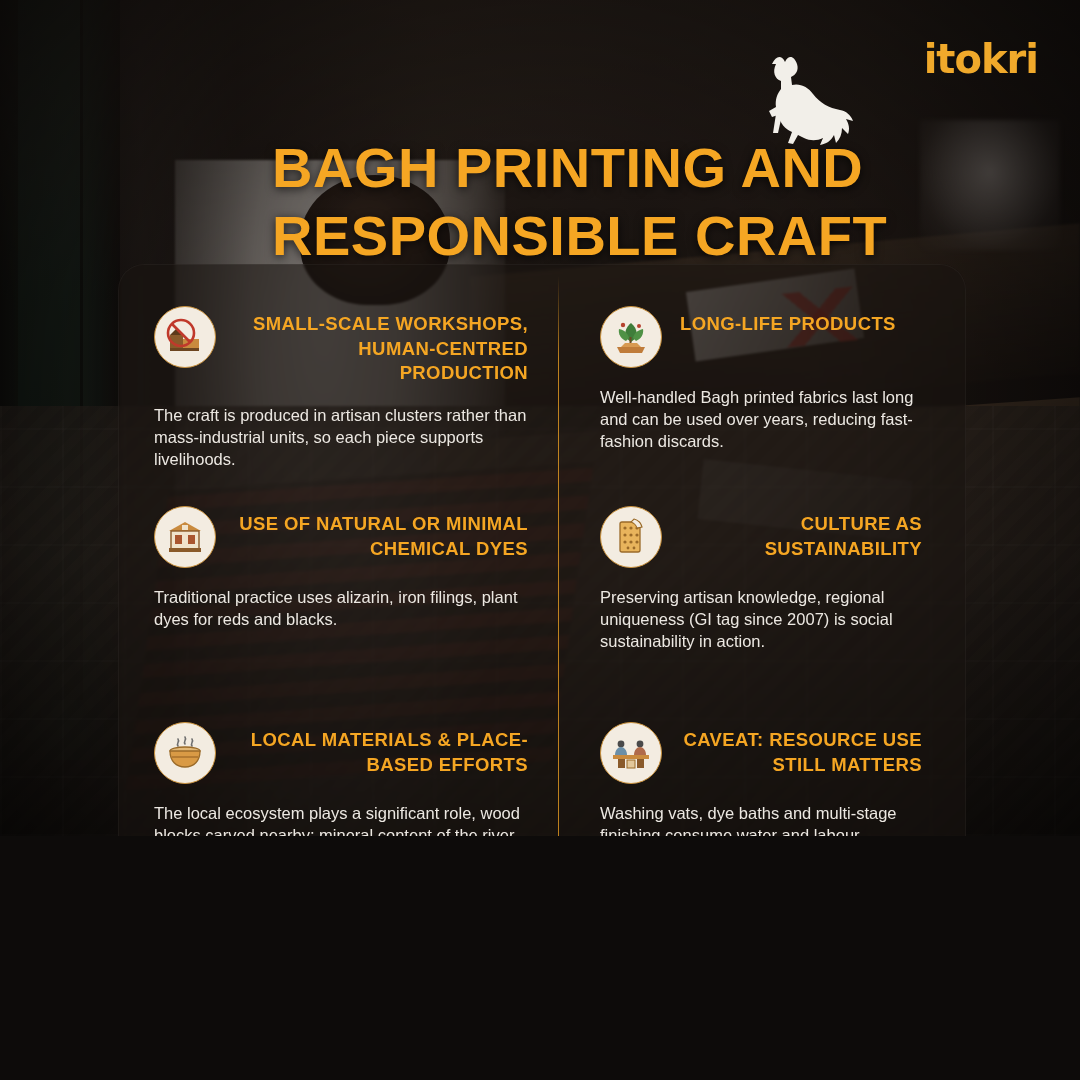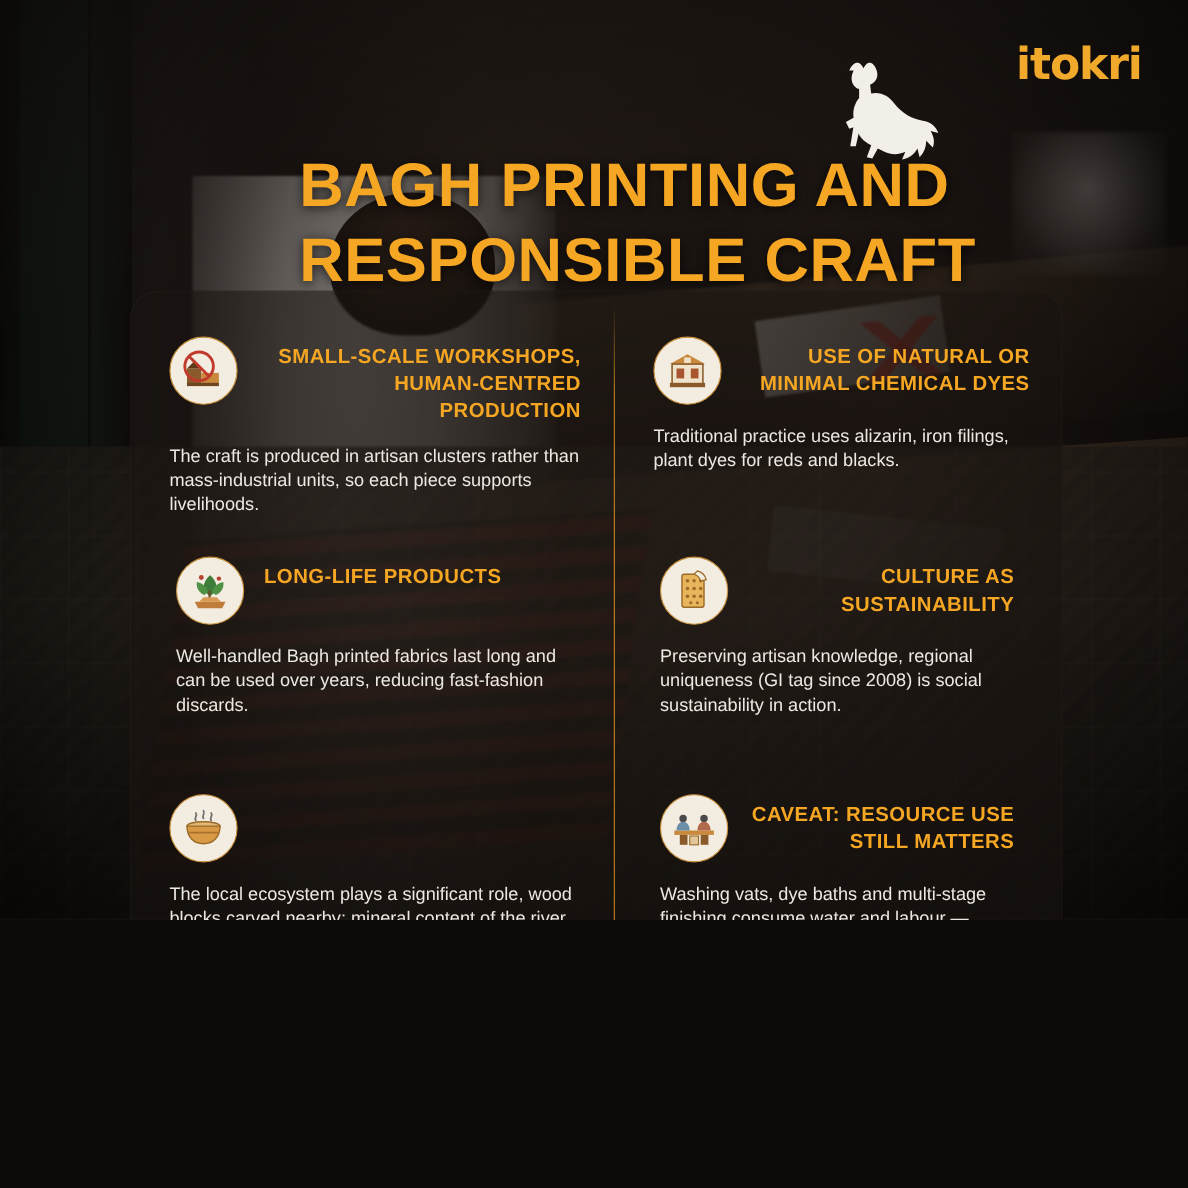--- a/index.html
+++ b/index.html
@@ -289,54 +289,54 @@
               <rect x="7" y="33" width="29" height="3" fill="#6d4520"></rect>
               <circle cx="18" cy="18" r="13" fill="none" stroke="#c0392b" stroke-width="2.6"></circle>
               <line x1="9" y1="9" x2="27" y2="27" stroke="#c0392b" stroke-width="2.6"></line>
             </svg>
           </div>
           <div class="card-title">SMALL-SCALE WORKSHOPS, HUMAN-CENTRED PRODUCTION</div>
         </div>
         <div class="card-body">The craft is produced in artisan clusters rather than mass-industrial units, so each piece supports livelihoods.</div>
       </div>
 
-      <div class="cell">
-        <div class="head-row">
-          <div class="badge">
-            <svg viewBox="0 0 44 44">
-              <path d="M6 16 l16 -9 l16 9 z" fill="#c98a3e"></path>
-              <rect x="8" y="16" width="28" height="18" fill="#f0e3cc" stroke="#8a5a2a" stroke-width="1.4"></rect>
-              <rect x="12" y="20" width="7" height="9" fill="#a9552f"></rect>
-              <rect x="25" y="20" width="7" height="9" fill="#a9552f"></rect>
-              <rect x="6" y="33" width="32" height="4" fill="#8a5a2a"></rect>
-              <rect x="19" y="10" width="6" height="5" fill="#f0e3cc"></rect>
-            </svg>
-          </div>
-          <div class="card-title">USE OF NATURAL OR MINIMAL CHEMICAL DYES</div>
-        </div>
-        <div class="card-body">Traditional practice uses alizarin, iron filings, plant dyes for reds and blacks.</div>
-      </div>
-
       <div class="cell right">
         <div class="head-row">
           <div class="badge">
             <svg viewBox="0 0 44 44">
               <path d="M22 8 c-5 4 -7 10 -5 15 l5 4 l5 -4 c2 -5 0 -11 -5 -15z" fill="#3f7d3a"></path>
               <path d="M10 14 c-1 5 2 10 7 12 l3 -3 c-1 -5 -5 -8 -10 -9z" fill="#4f9145"></path>
               <path d="M34 14 c1 5 -2 10 -7 12 l-3 -3 c1 -5 5 -8 10 -9z" fill="#4f9145"></path>
               <rect x="20.5" y="22" width="2" height="9" fill="#6b4a23"></rect>
               <path d="M8 32 h28 l-3 6 h-22z" fill="#c07c3a"></path>
               <path d="M12 32 l4 -4 h12 l4 4z" fill="#d89a52"></path>
               <circle cx="14" cy="10" r="2.2" fill="#b6432f"></circle>
               <circle cx="30" cy="11" r="2" fill="#b6432f"></circle>
             </svg>
           </div>
           <div class="card-title">LONG-LIFE PRODUCTS</div>
         </div>
         <div class="card-body">Well-handled Bagh printed fabrics last long and can be used over years, reducing fast-fashion discards.</div>
+      </div>
+
+      <div class="cell">
+        <div class="head-row">
+          <div class="badge">
+            <svg viewBox="0 0 44 44">
+              <path d="M6 16 l16 -9 l16 9 z" fill="#c98a3e"></path>
+              <rect x="8" y="16" width="28" height="18" fill="#f0e3cc" stroke="#8a5a2a" stroke-width="1.4"></rect>
+              <rect x="12" y="20" width="7" height="9" fill="#a9552f"></rect>
+              <rect x="25" y="20" width="7" height="9" fill="#a9552f"></rect>
+              <rect x="6" y="33" width="32" height="4" fill="#8a5a2a"></rect>
+              <rect x="19" y="10" width="6" height="5" fill="#f0e3cc"></rect>
+            </svg>
+          </div>
+          <div class="card-title">USE OF NATURAL OR MINIMAL CHEMICAL DYES</div>
+        </div>
+        <div class="card-body">Traditional practice uses alizarin, iron filings, plant dyes for reds and blacks.</div>
       </div>
 
       <div class="cell right">
         <div class="head-row">
           <div class="badge">
             <svg viewBox="0 0 44 44">
               <rect x="11" y="7" width="20" height="30" rx="2" fill="#e8b45c" stroke="#9a6a28" stroke-width="1.3"></rect>
               <g fill="#9a6a28">
                 <circle cx="16" cy="13" r="1.6"></circle>
                   <circle cx="22" cy="13" r="1.6"></circle>
@@ -348,33 +348,34 @@
                   <circle cx="22" cy="27" r="1.6"></circle>
                   <circle cx="28" cy="27" r="1.6"></circle>
                 <circle cx="19" cy="33" r="1.4"></circle>
                   <circle cx="25" cy="33" r="1.4"></circle>
               </g>
               <path d="M25 4 c4 1 7 4 8 8 l-5 1 c-1 -3 -3 -5 -6 -6z" fill="#f3ece1" stroke="#9a6a28" stroke-width="1.1"></path>
             </svg>
           </div>
           <div class="card-title">CULTURE AS SUSTAINABILITY</div>
         </div>
-        <div class="card-body">Preserving artisan knowledge, regional uniqueness (GI tag since 2008) is social sustainability in action.</div>
+        <div class="card-body">Preserving artisan knowledge, regional uniqueness (GI tag since 2007) is social sustainability in action.</div>
       </div>
 
       <div class="cell row3">
         <div class="head-row">
           <div class="badge">
             <svg viewBox="0 0 44 44">
               <path d="M15 8 c2 3 -2 4 0 7 M22 6 c2 3 -2 4 0 7 M29 8 c2 3 -2 4 0 7" fill="none" stroke="#6f6f6f" stroke-width="1.6" stroke-linecap="round"></path>
               <ellipse cx="22" cy="20" rx="15" ry="4" fill="#e2b877" stroke="#9a6a28" stroke-width="1.3"></ellipse>
               <path d="M7 20 c0 10 6 16 15 16 c9 0 15 -6 15 -16z" fill="#d99a45" stroke="#9a6a28" stroke-width="1.3"></path>
               <path d="M9 26 h26" stroke="#a8702c" stroke-width="1.6"></path>
             </svg>
           </div>
+          <div class="card-title">LOCAL MATERIALS &amp; PLACE-BASED EFFORTS</div>
         </div>
         <div class="card-body">The local ecosystem plays a significant role, wood blocks carved nearby; mineral content of the river water influence the look and finish.</div>
       </div>
 
       <div class="cell right row3">
         <div class="head-row">
           <div class="badge">
             <svg viewBox="0 0 44 44">
               <rect x="4" y="24" width="36" height="4" fill="#c98a3e"></rect>
               <circle cx="12" cy="13" r="3.4" fill="#4a4a4a"></circle>

